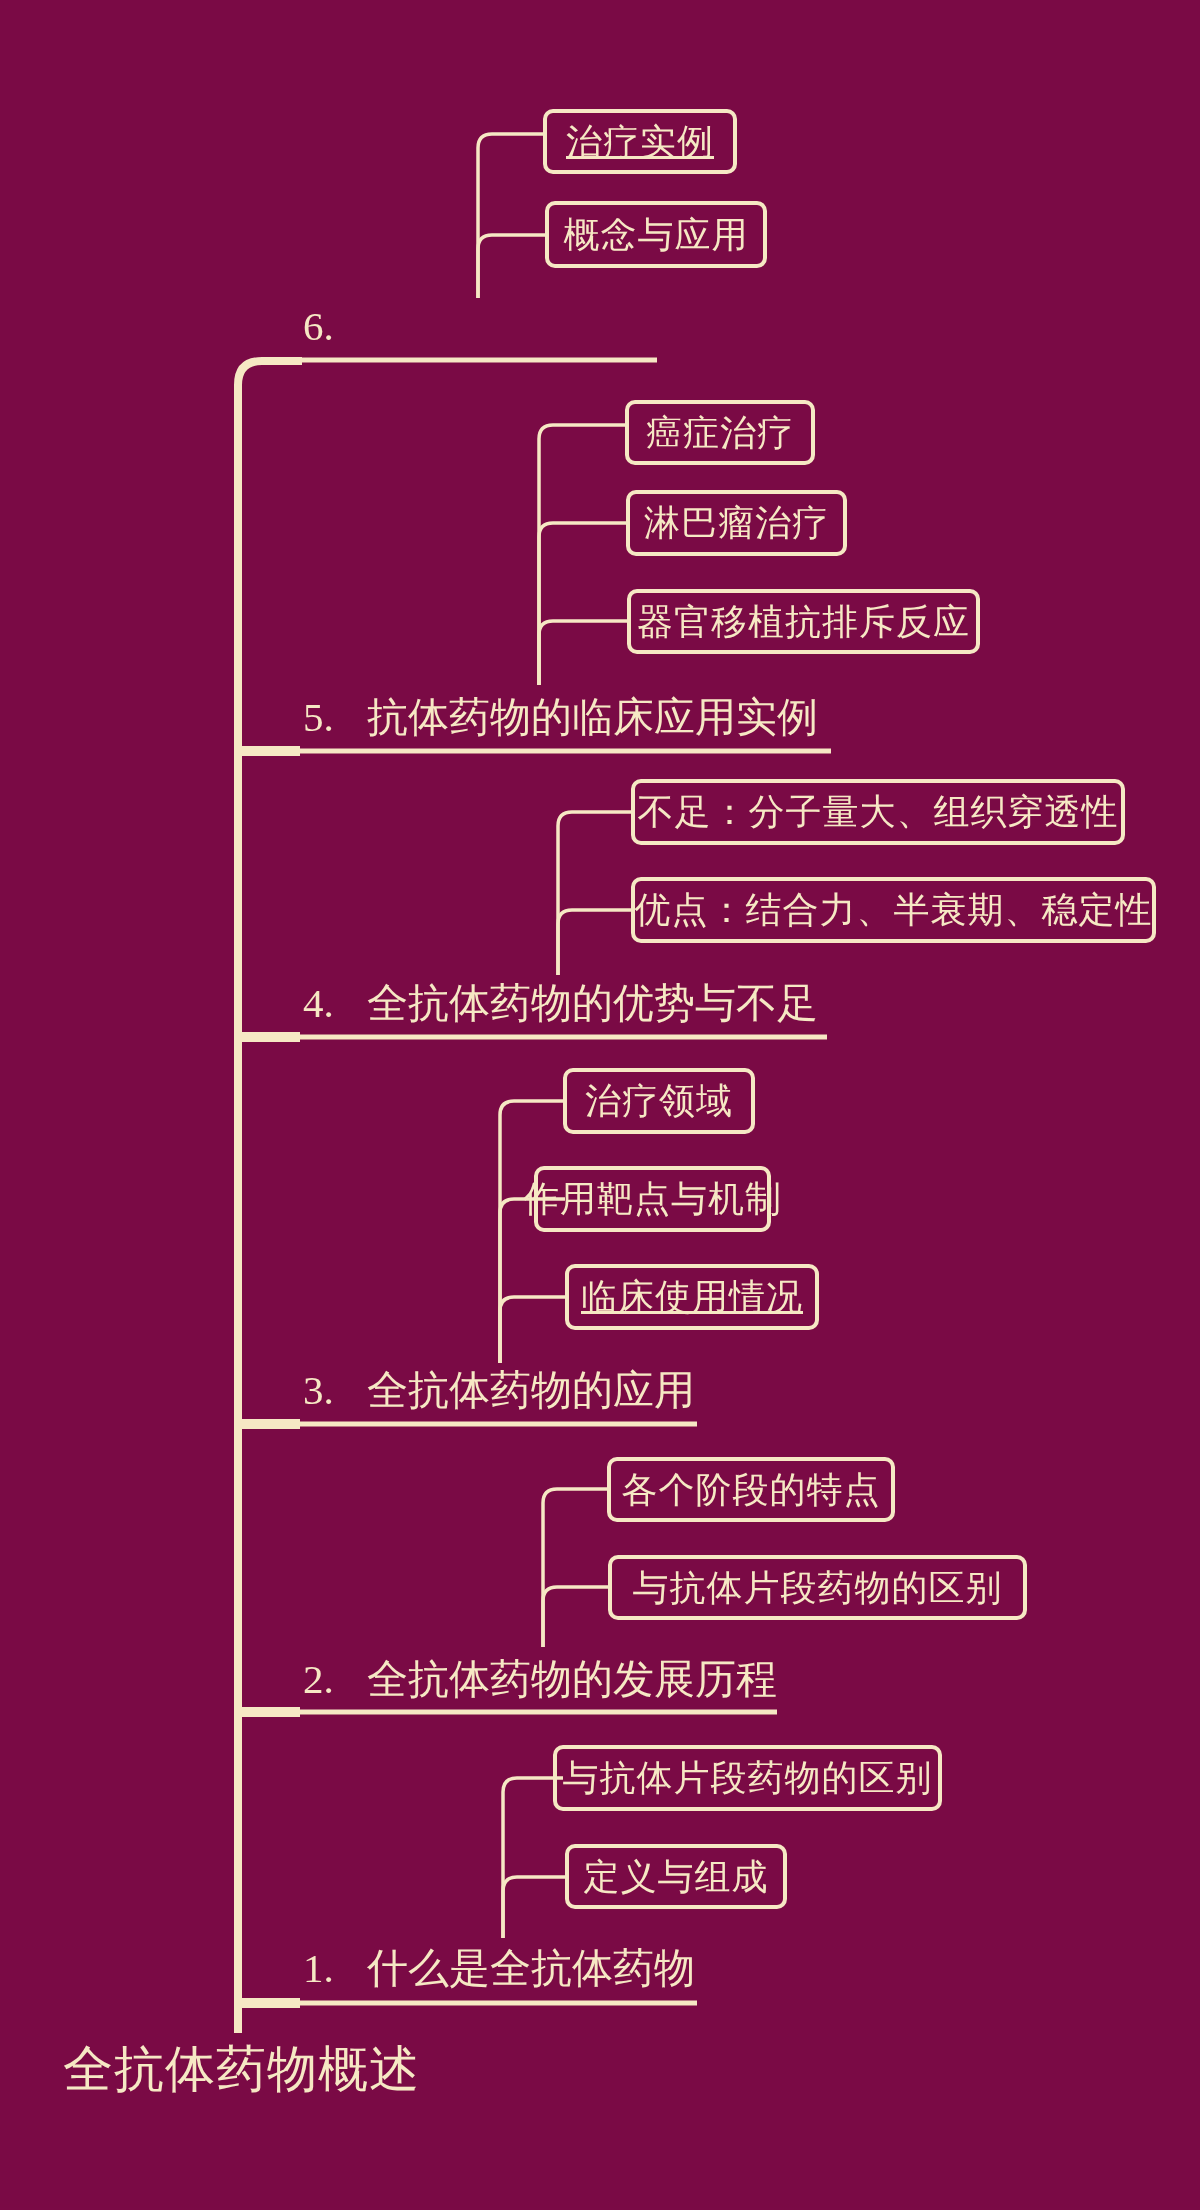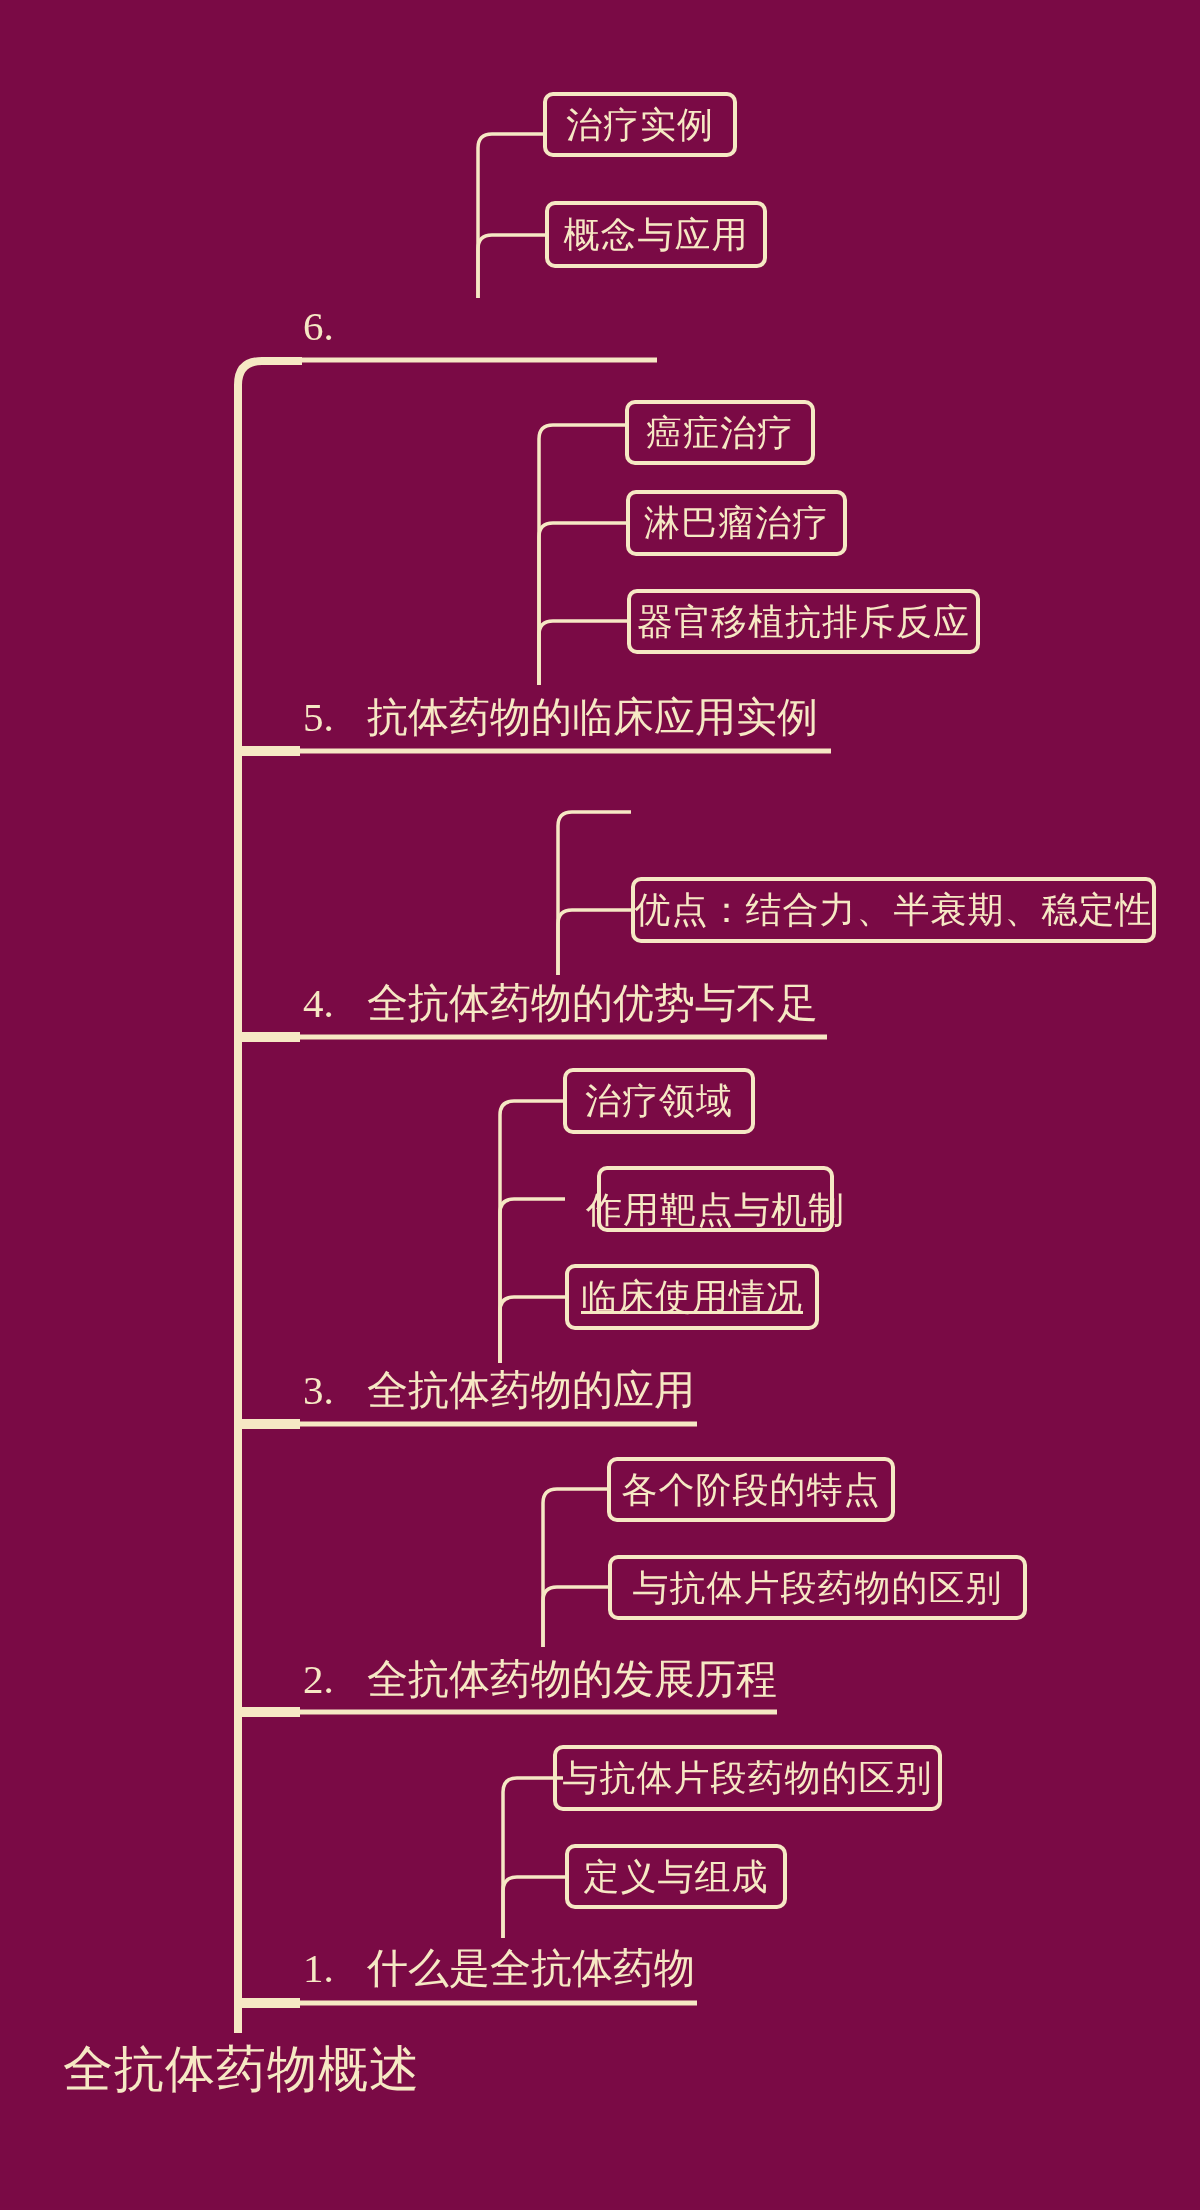--- a/index.html
+++ b/index.html
@@ -98,21 +98,21 @@
     <path d="M 500 1363 V 1213 Q 500 1199 514 1199 H 565" stroke="#F6E8C4" stroke-width="3.5"></path>
     <path d="M 500 1363 V 1311 Q 500 1297 514 1297 H 565" stroke="#F6E8C4" stroke-width="3.5"></path>
 
     <path d="M 543 1647 V 1503 Q 543 1489 557 1489 H 607" stroke="#F6E8C4" stroke-width="3.5"></path>
     <path d="M 543 1647 V 1601 Q 543 1587 557 1587 H 608" stroke="#F6E8C4" stroke-width="3.5"></path>
 
     <path d="M 503 1938 V 1792 Q 503 1778 517 1778 H 563" stroke="#F6E8C4" stroke-width="3.5"></path>
     <path d="M 503 1938 V 1891 Q 503 1877 517 1877 H 565" stroke="#F6E8C4" stroke-width="3.5"></path>
   </svg>
 
-  <div class="node" style="left:543px;top:92px;width:194px;height:65px;">
+  <div class="node" style="left:543px;top:109px;width:194px;height:65px;text-decoration:underline;">
     <span>治疗实例</span>
   </div>
   <div class="node" style="left:545px;top:201px;width:222px;height:67px;align-items:center;">
     <span>概念与应用</span>
   </div>
   <div class="topic" style="top:306px;">
     <span class="topic-num">6.</span>
   </div>
 
   <div class="node" style="left:625px;top:400px;width:190px;height:65px;">
@@ -122,32 +122,35 @@
     <span>淋巴瘤治疗</span>
   </div>
   <div class="node" style="left:627px;top:589px;width:353px;height:65px;">
     <span>器官移植抗排斥反应</span>
   </div>
   <div class="topic" style="top:697px;">
     <span class="topic-num">5.</span>
     <span>抗体药物的临床应用实例</span>
   </div>
 
+  <div class="node" style="left:631px;top:779px;width:494px;height:66px;">
+    <span>不足：分子量大、组织穿透性</span>
+  </div>
   <div class="node" style="left:631px;top:877px;width:525px;height:66px;">
     <span>优点：结合力、半衰期、稳定性</span>
   </div>
   <div class="topic" style="top:983px;">
     <span class="topic-num">4.</span>
     <span>全抗体药物的优势与不足</span>
   </div>
 
   <div class="node" style="left:563px;top:1068px;width:192px;height:66px;">
     <span>治疗领域</span>
   </div>
-  <div class="node" style="left:597px;top:1166px;width:237px;height:66px;align-items:flex-end;">
+  <div class="node" style="left:534px;top:1166px;width:237px;height:66px;">
     <span>作用靶点与机制</span>
   </div>
   <div class="node" style="left:565px;top:1264px;width:254px;height:66px;text-decoration:underline;">
     <span>临床使用情况</span>
   </div>
   <div class="topic" style="top:1370px;">
     <span class="topic-num">3.</span>
     <span>全抗体药物的应用</span>
   </div>
 

